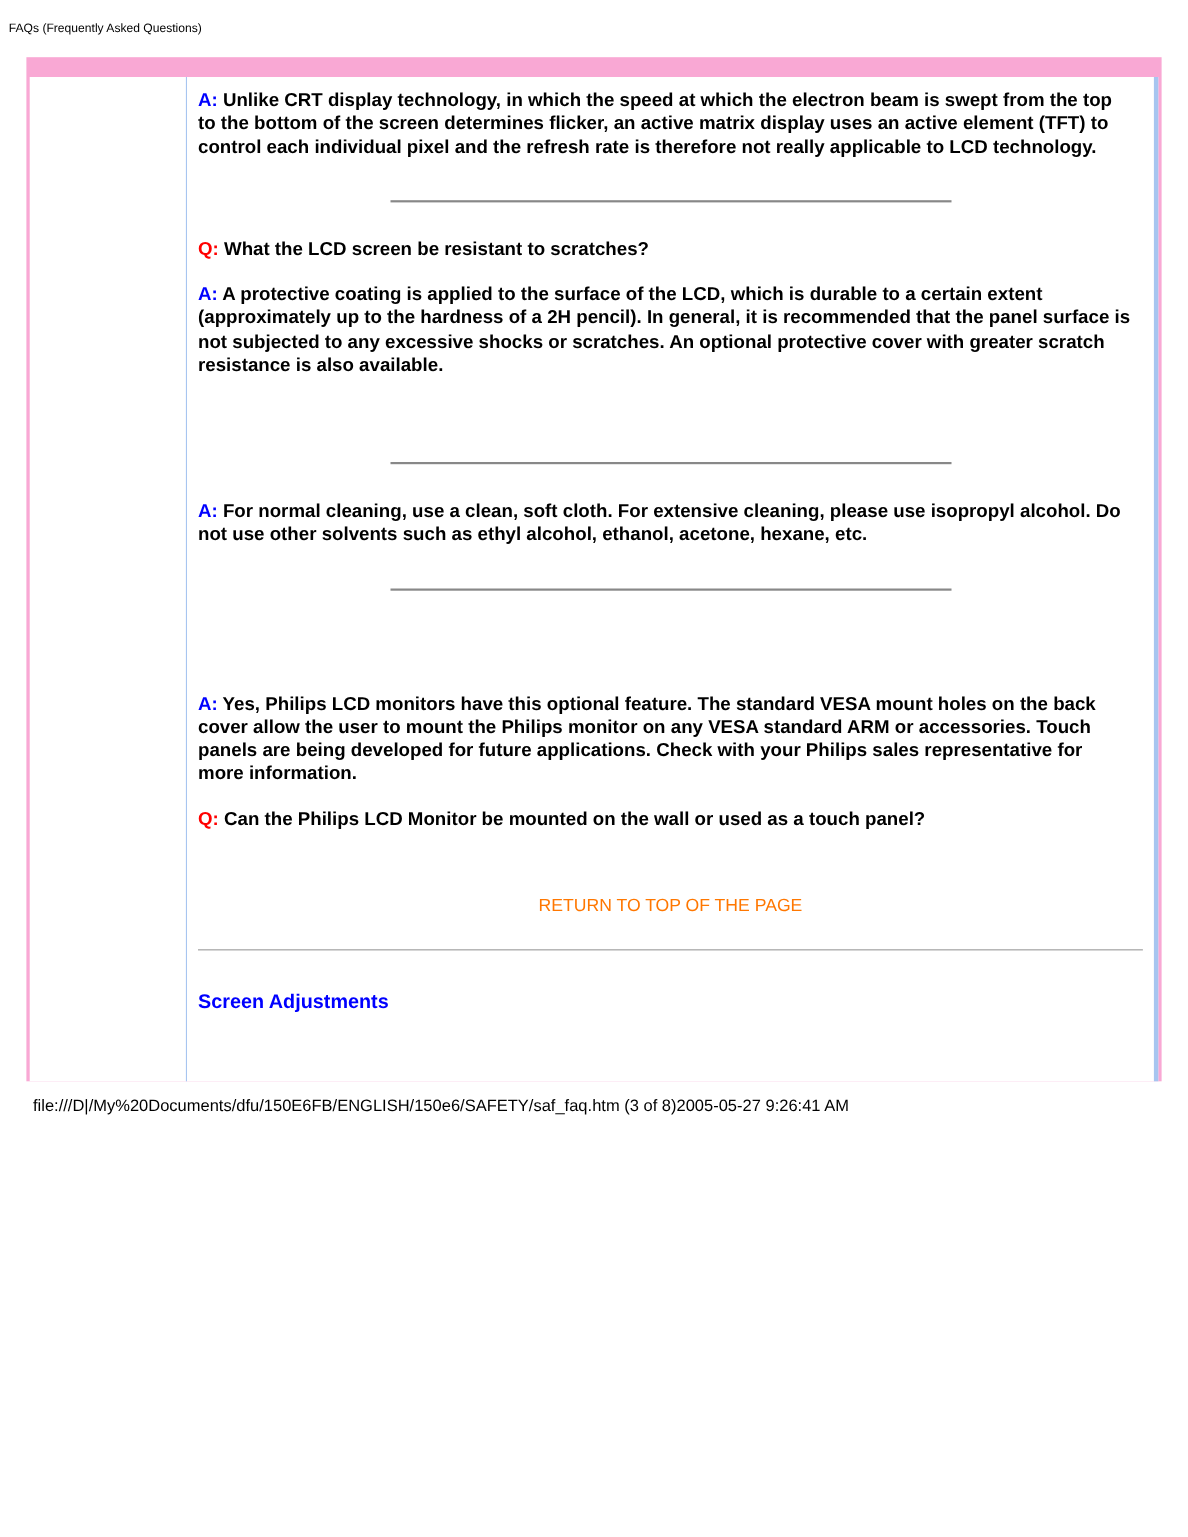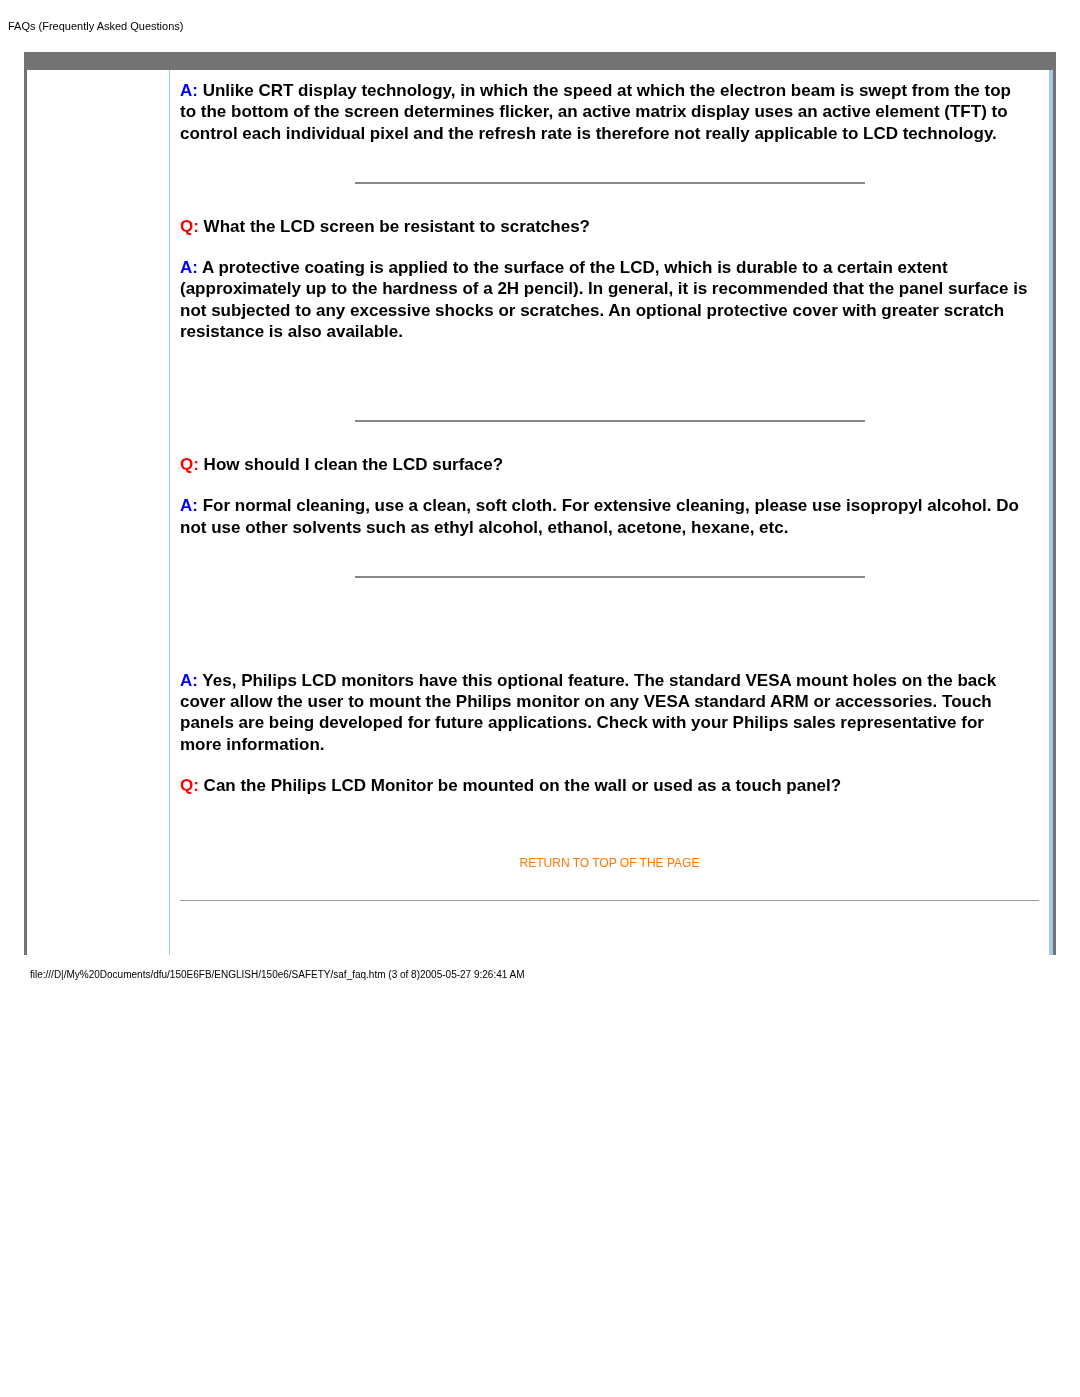--- a/index.html
+++ b/index.html
@@ -9,21 +9,21 @@
     background: #ffffff;
     width: 1080px;
   }
   .header-title {
     font-size: 11px;
     padding: 20px 8px;
     color: #000;
   }
   .outer-frame {
     margin: 0 24px 8px 24px;
-    background: #737373;
+    background: #f9a8d4;
     padding: 18px 3px 0 3px;
   }
   .inner-frame {
     background: #ffffff;
     display: flex;
     border-right: 3px solid #a7c5f0;
   }
   .left-gutter {
     width: 143px;
     flex-shrink: 0;
@@ -50,37 +50,37 @@
   .a-text { color: #000; }
   .short-hr {
     border: none;
     border-top: 2px solid #888;
     width: 510px;
     margin: 28px auto 22px auto;
   }
   .return-link {
     text-align: center;
     color: #ff7700;
-    font-size: 12px;
+    font-size: 16px;
     margin: 50px 0 30px 0;
     font-family: Arial, sans-serif;
   }
   .full-hr {
     border: none;
     border-top: 1px solid #999;
     margin: 14px 10px 14px 10px;
   }
   .section-heading {
     color: #0000ff;
     font-size: 18px;
     font-weight: bold;
     padding: 22px 10px 22px 10px;
   }
   .footer {
-    font-size: 10px;
+    font-size: 15px;
     color: #000;
     padding: 6px 30px 10px 30px;
   }
 </style>
 </head>
 <body>
 
 <div class="header-title">FAQs (Frequently Asked Questions)</div>
 
 <div class="outer-frame">
@@ -99,43 +99,41 @@
           <span class="q">Q:</span><span class="q-text"> What the LCD screen be resistant to scratches?</span>
         </p>
 
         <p class="para">
           <span class="a">A:</span><span class="a-text"> A protective coating is applied to the surface of the LCD, which is durable to a certain extent (approximately up to the hardness of a 2H pencil). In general, it is recommended that the panel surface is not subjected to any excessive shocks or scratches. An optional protective cover with greater scratch resistance is also available.</span>
         </p>
 
         <div style="height:40px"></div>
         <hr class="short-hr">
 
-        <p class="para">
-          <span class="q">Q:</span><span class="q-text"> How should I clean the LCD surface?</span>
-        </p>
 
         <p class="para">
           <span class="a">A:</span><span class="a-text"> For normal cleaning, use a clean, soft cloth. For extensive cleaning, please use isopropyl alcohol. Do not use other solvents such as ethyl alcohol, ethanol, acetone, hexane, etc.</span>
         </p>
 
         <hr class="short-hr">
         <div style="height:60px"></div>
 
         <p class="para">
           <span class="a">A:</span><span class="a-text"> Yes, Philips LCD monitors have this optional feature. The standard VESA mount holes on the back cover allow the user to mount the Philips monitor on any VESA standard ARM or accessories. Touch panels are being developed for future applications. Check with your Philips sales representative for more information.</span>
         </p>
 
         <p class="para">
           <span class="q">Q:</span><span class="q-text"> Can the Philips LCD Monitor be mounted on the wall or used as a touch panel?</span>
         </p>
 
         <div class="return-link">RETURN TO TOP OF THE PAGE</div>
 
         <hr class="full-hr">
 
+        <div class="section-heading">Screen Adjustments</div>
 
         <div style="height:40px"></div>
 
 
 
       </div>
     </div>
   </div>
 </div>
 

